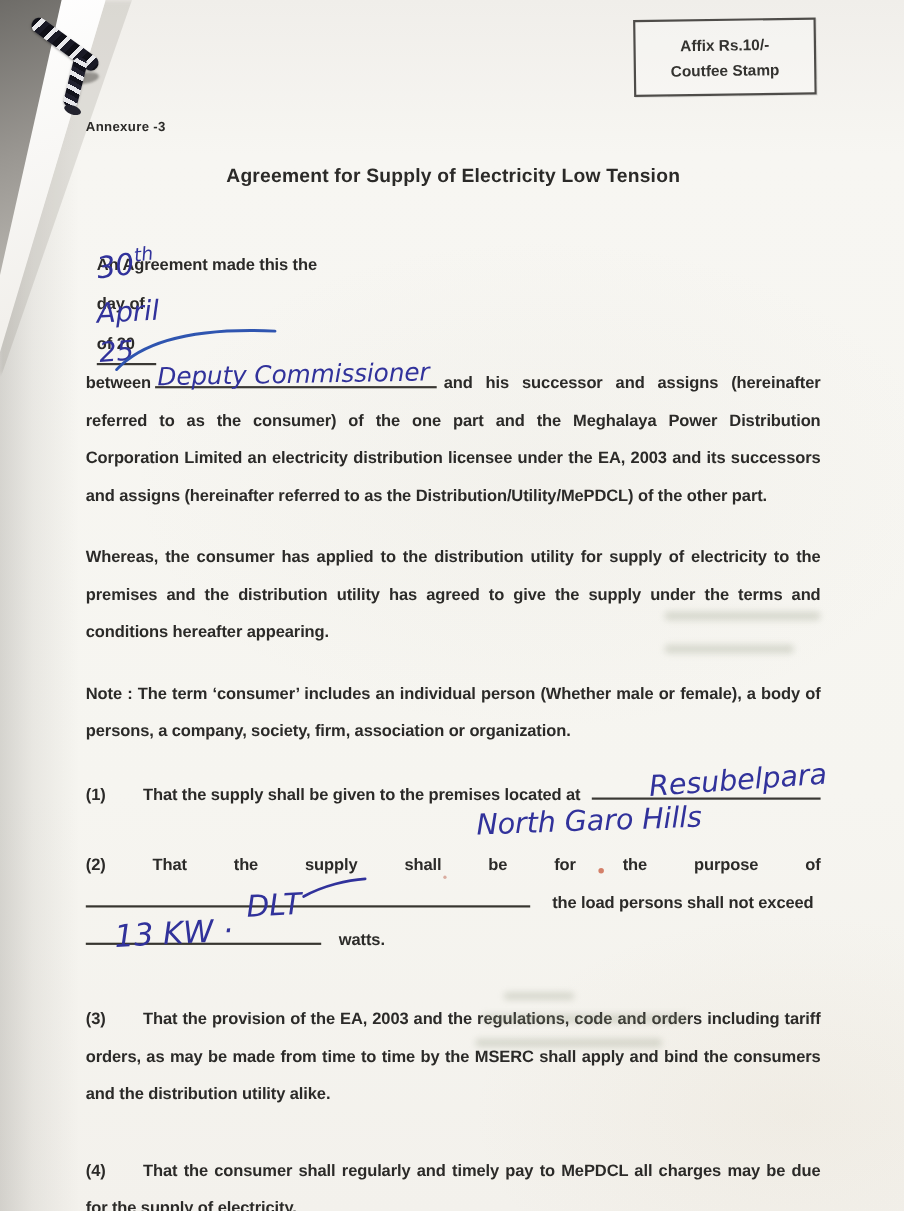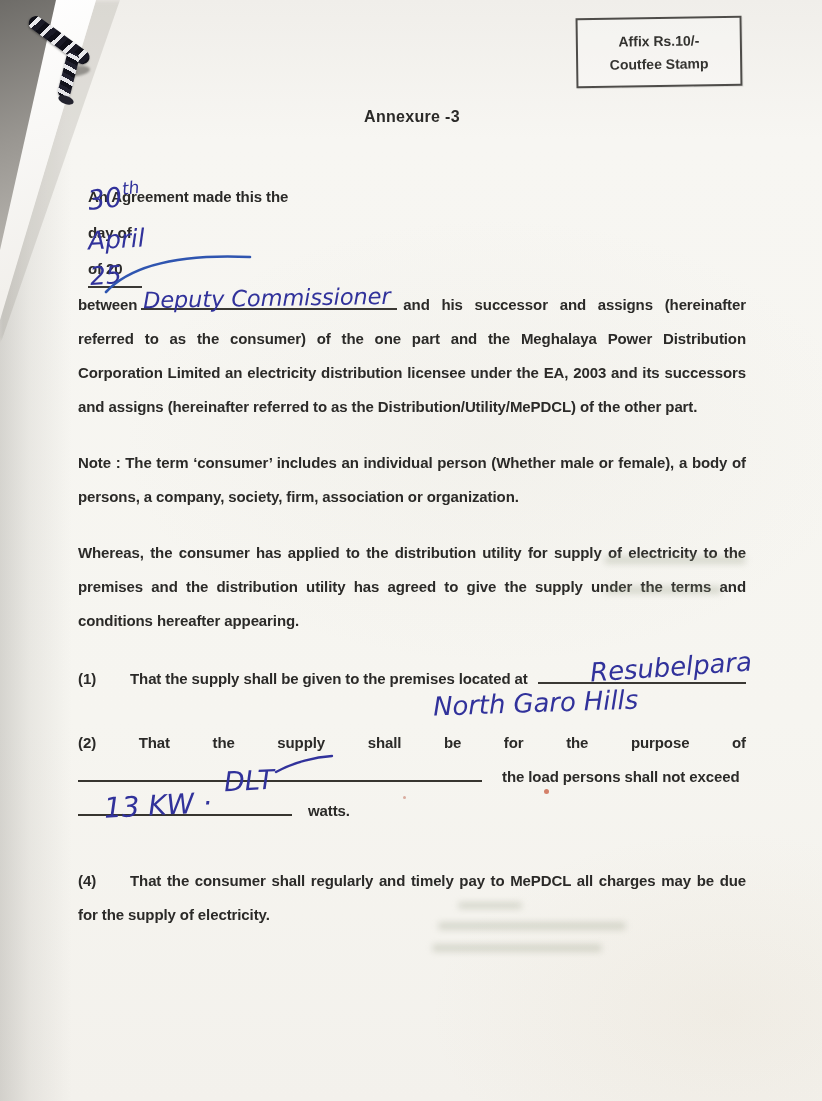--- a/index.html
+++ b/index.html
@@ -36,21 +36,21 @@
   .hole-shadow{position:absolute;left:64px;top:66px;width:26px;height:10px;border-radius:50%;
     background:rgba(60,58,54,0.45);filter:blur(1px);transform:rotate(-8deg);}
   
   .stamp{position:absolute;top:17px;right:80px;width:162px;height:66px;
     border:2px solid #4e4c49;transform:rotate(-0.8deg);
     display:flex;flex-direction:column;align-items:center;justify-content:center;gap:7px;
     font-size:14px;color:#343330;background:rgba(255,255,255,0.25);
     box-shadow:1px 1px 0 rgba(0,0,0,0.08);}
   
   .content{position:absolute;left:78px;top:0;width:668px;}
-  .annexure{text-align:center;margin-top:108px;font-size:16px;letter-spacing:0.3px;}
+  .annexure{text-align:left;margin-top:108px;font-size:12px;letter-spacing:0.3px;}
   .title{text-align:center;margin-top:27px;font-size:17.5px;letter-spacing:0.2px;}
   .body{font-size:15px;line-height:34px;letter-spacing:-0.1px;}
   .just{text-align:justify;}
   .row{display:flex;align-items:baseline;white-space:nowrap;}
   .blank{position:relative;border-bottom:2px solid #3a3834;}
   .b-day{flex:1.7;margin:0 10px;}
   .b-month{flex:1.7;margin:0 10px;}
   .b-year{width:54px;margin-left:8px;}
   .b-party{display:inline-block;width:256px;margin:0 6px 0 4px;vertical-align:baseline;position:relative;border-bottom:2px solid #3a3834;}
   
@@ -95,20 +95,21 @@
   <div class="thread-knot"></div>
 
   <div class="stamp">
     <span>Affix Rs.10/-</span>
     <span>Coutfee Stamp</span>
   </div>
 
   <div class="content">
 
     <div class="annexure">Annexure -3</div>
+    <div class="title">Agreement for Supply of Electricity Low Tension</div>
 
     <div class="body row" style="margin-top:54px;flex-direction:column;">
       <span>An Agreement made this the</span>
       <span class="blank b-day">
         <span class="hand hw-day"><span>30</span><span class="hw-sup">th</span></span>
       </span>
       <span>day of</span>
       <span class="blank b-month">
         <span class="hand hw-month">April</span>
       </span>
@@ -118,23 +119,23 @@
         <svg class="flourish" style="left:16px;top:-36px;" width="150" height="44" viewBox="0 0 150 44">
           <path d="M2 42 C 28 14, 80 4, 146 7" fill="none" stroke="#2f55b0" stroke-width="2.6" stroke-linecap="round"></path>
         </svg>
       </span>
     </div>
 
     <div class="body just">
       <span>between</span><span class="b-party"><span class="hand hw-party">Deputy Commissioner</span></span><span>and his successor and assigns (hereinafter referred to as the consumer) of the one part and the Meghalaya Power Distribution Corporation Limited an electricity distribution licensee under the EA, 2003 and its successors and assigns (hereinafter referred to as the Distribution/Utility/MePDCL) of the other part.</span>
     </div>
 
+    <div class="body just" style="margin-top:22px;">Whereas, the consumer has applied to the distribution utility for supply of electricity to the premises and the distribution utility has agreed to give the supply under the terms and conditions hereafter appearing.</div>
+
     <div class="body just" style="margin-top:22px;">Note : The term ‘consumer’ includes an individual person (Whether male or female), a body of persons, a company, society, firm, association or organization.</div>
-
-    <div class="body just" style="margin-top:22px;">Whereas, the consumer has applied to the distribution utility for supply of electricity to the premises and the distribution utility has agreed to give the supply under the terms and conditions hereafter appearing.</div>
 
 
     <div class="body c1row1" style="margin-top:24px;">
       <span class="cnum">(1)</span>
       <span style="white-space:nowrap;">That the supply shall be given to the premises located at</span>
       <span class="blank">
         <span class="hand hw-location">Resubelpara</span>
       </span>
     </div>
     <div class="body c1row2">
@@ -162,20 +163,23 @@
       </span>
       <span class="afterload">the load persons shall not exceed</span>
     </div>
     <div class="body c2rowB">
       <span class="u3">
         <span class="hand hw-load">13 KW ·</span>
       </span>
       <span class="wattsword">watts.</span>
     </div>
 
+    <div class="body just" style="margin-top:38px;">
+      <span class="cnum">(3)</span><span>That the provision of the EA, 2003 and the regulations, code and orders including tariff orders, as may be made from time to time by the MSERC shall apply and bind the consumers and the distribution utility alike.</span>
+    </div>
 
     <div class="body just" style="margin-top:36px;">
       <span class="cnum">(4)</span><span>That the consumer shall regularly and timely pay to MePDCL all charges may be due for the supply of electricity.</span>
     </div>
 
   </div>
 
   <div class="bleed" style="left:604px;top:556px;width:142px;height:8px;"></div>
   <div class="bleed" style="left:604px;top:586px;width:118px;height:8px;"></div>
   <div class="bleed" style="left:458px;top:902px;width:64px;height:7px;"></div>

